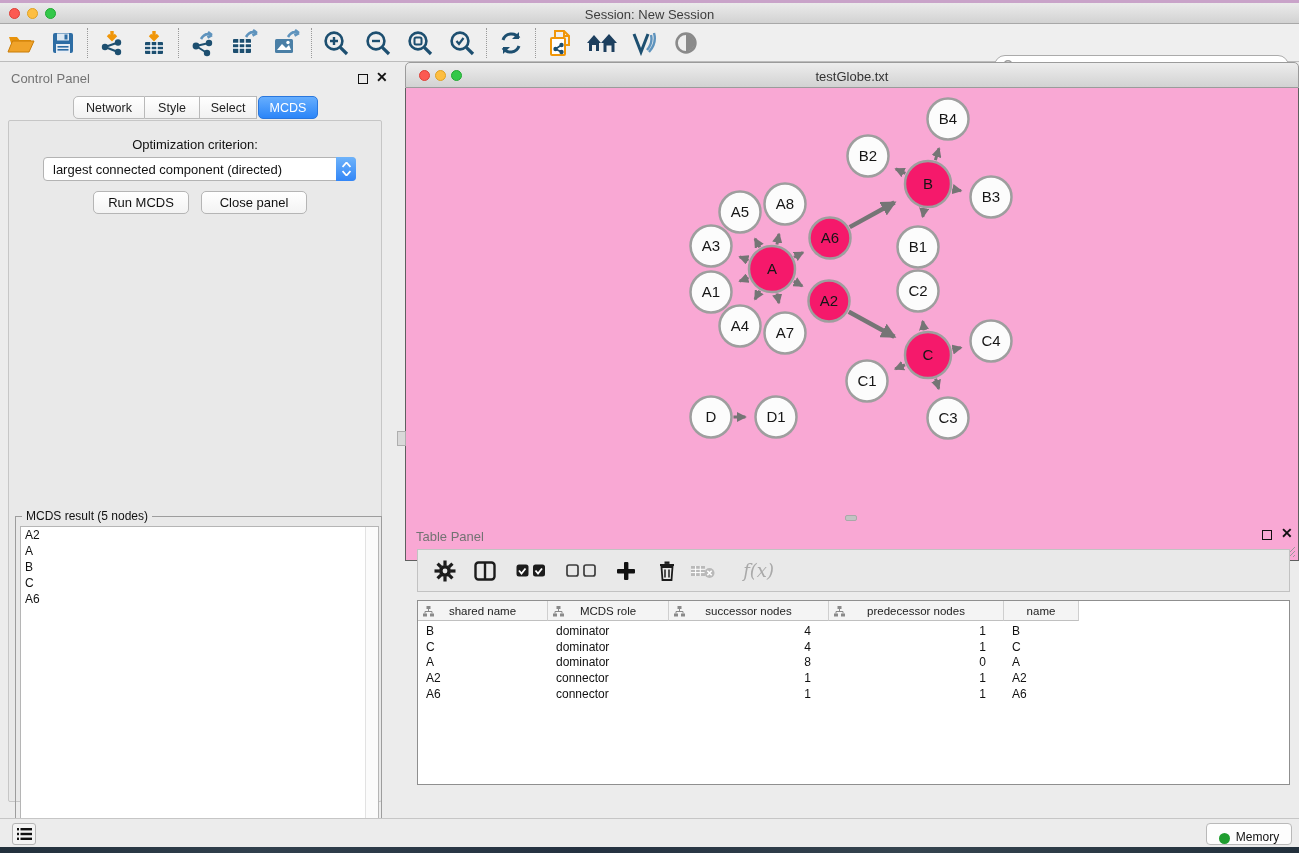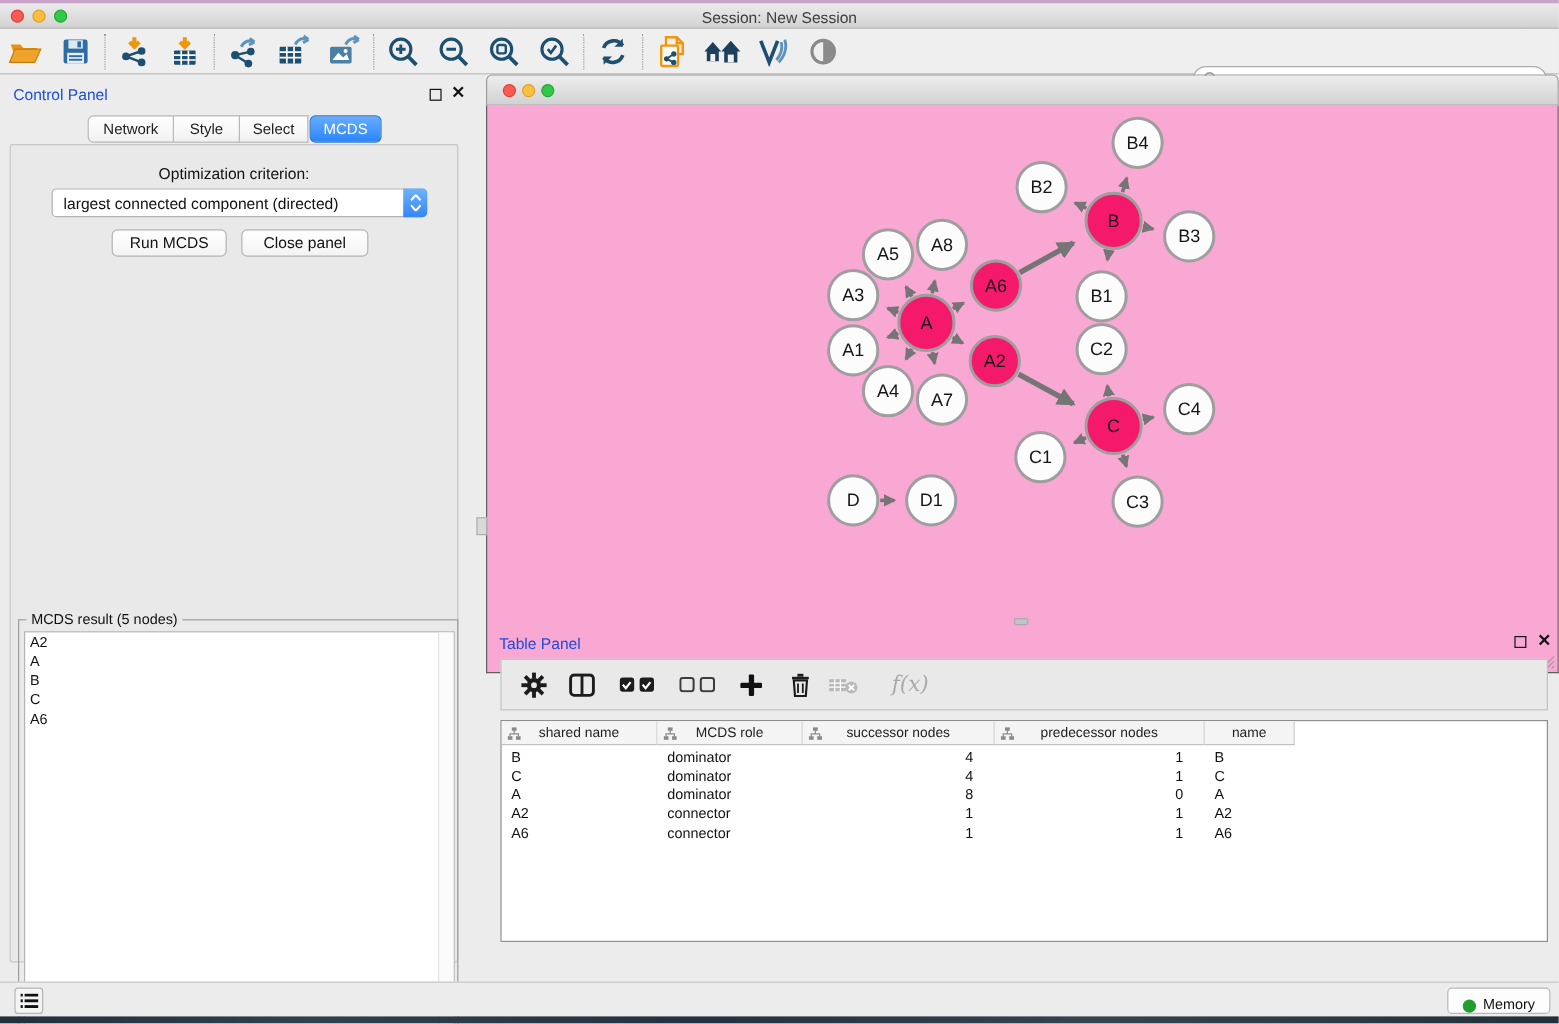--- a/index.html
+++ b/index.html
@@ -28,21 +28,21 @@
   .tb-btn { width:42px; height:34px; display:flex; align-items:center; justify-content:center; }
   .tb-sep { width:1px; height:30px; border-left:1px dotted #9a9a9a; margin:0 3px; }
   #search-wrap { position:absolute; right:10px; top:31px; width:295px; height:22px;
     background:#fff; border:1px solid #ababab; border-radius:11px; display:flex; align-items:center; }
   #search-input { border:none; outline:none; background:transparent; flex:1; height:18px;
     font-size:12px; font-family:"Liberation Sans",sans-serif; }
   #search-wrap svg { margin:0 4px 0 7px; }
 
   
   #control-panel { left:0; top:62px; width:390px; height:756px; }
-  .panel-title { position:absolute; left:11px; top:9px; font-size:13px; color:#1d4ed8; }
+  .panel-title { position:absolute; left:11px; top:9px; font-size:13px; color:#737373; }
   .panel-float { position:absolute; width:10px; height:10px; border:1.6px solid #111; top:12px; }
   .panel-close { position:absolute; top:8px; font-size:14px; font-weight:900; color:#111; line-height:14px; }
   #cp-float { left:358px; } #cp-close { left:376px; }
 
   #cp-tabs { position:absolute; left:73px; top:34px; height:23px; display:flex; }
   .cp-tab { height:23px; background:linear-gradient(#ffffff,#f1f1f1); border:1px solid #b9b9b9;
     border-left:none; font-size:12.5px; color:#222; display:flex; align-items:center; justify-content:center; }
   .cp-tab.first { border-left:1px solid #b9b9b9; border-radius:5px 0 0 5px; }
   .cp-tab.selected { background:linear-gradient(#66aefe,#2b85f8); color:#fff;
     border:1px solid #2a77dd; border-radius:5px; margin-left:1px; }
@@ -315,20 +315,21 @@
       </div>
     </div>
   </div>
 </div>
 
 <div id="net-window" class="abs">
   <div id="net-titlebar">
     <span class="tl red"></span>
     <span class="tl yellow"></span>
     <span class="tl green"></span>
+    <div id="net-title">testGlobe.txt</div>
   </div>
   <div id="net-canvas">
     <svg id="graph-svg" width="892" height="425">
       <defs>
         <marker id="arr" viewBox="0 0 10 10" refX="8.5" refY="5" markerWidth="3.4" markerHeight="3.4" orient="auto" markerUnits="strokeWidth">
           <path d="M0 0 L10 5 L0 10 Z" fill="#757575"></path>
         </marker>
       </defs>
       <g id="edge-layer">
           <line x1="353.761631082309" y1="159.20040536536297" x2="349.0287170309245" y2="150.76990221133428" stroke="#757575" stroke-width="3" marker-end="url(#arr)"></line>

